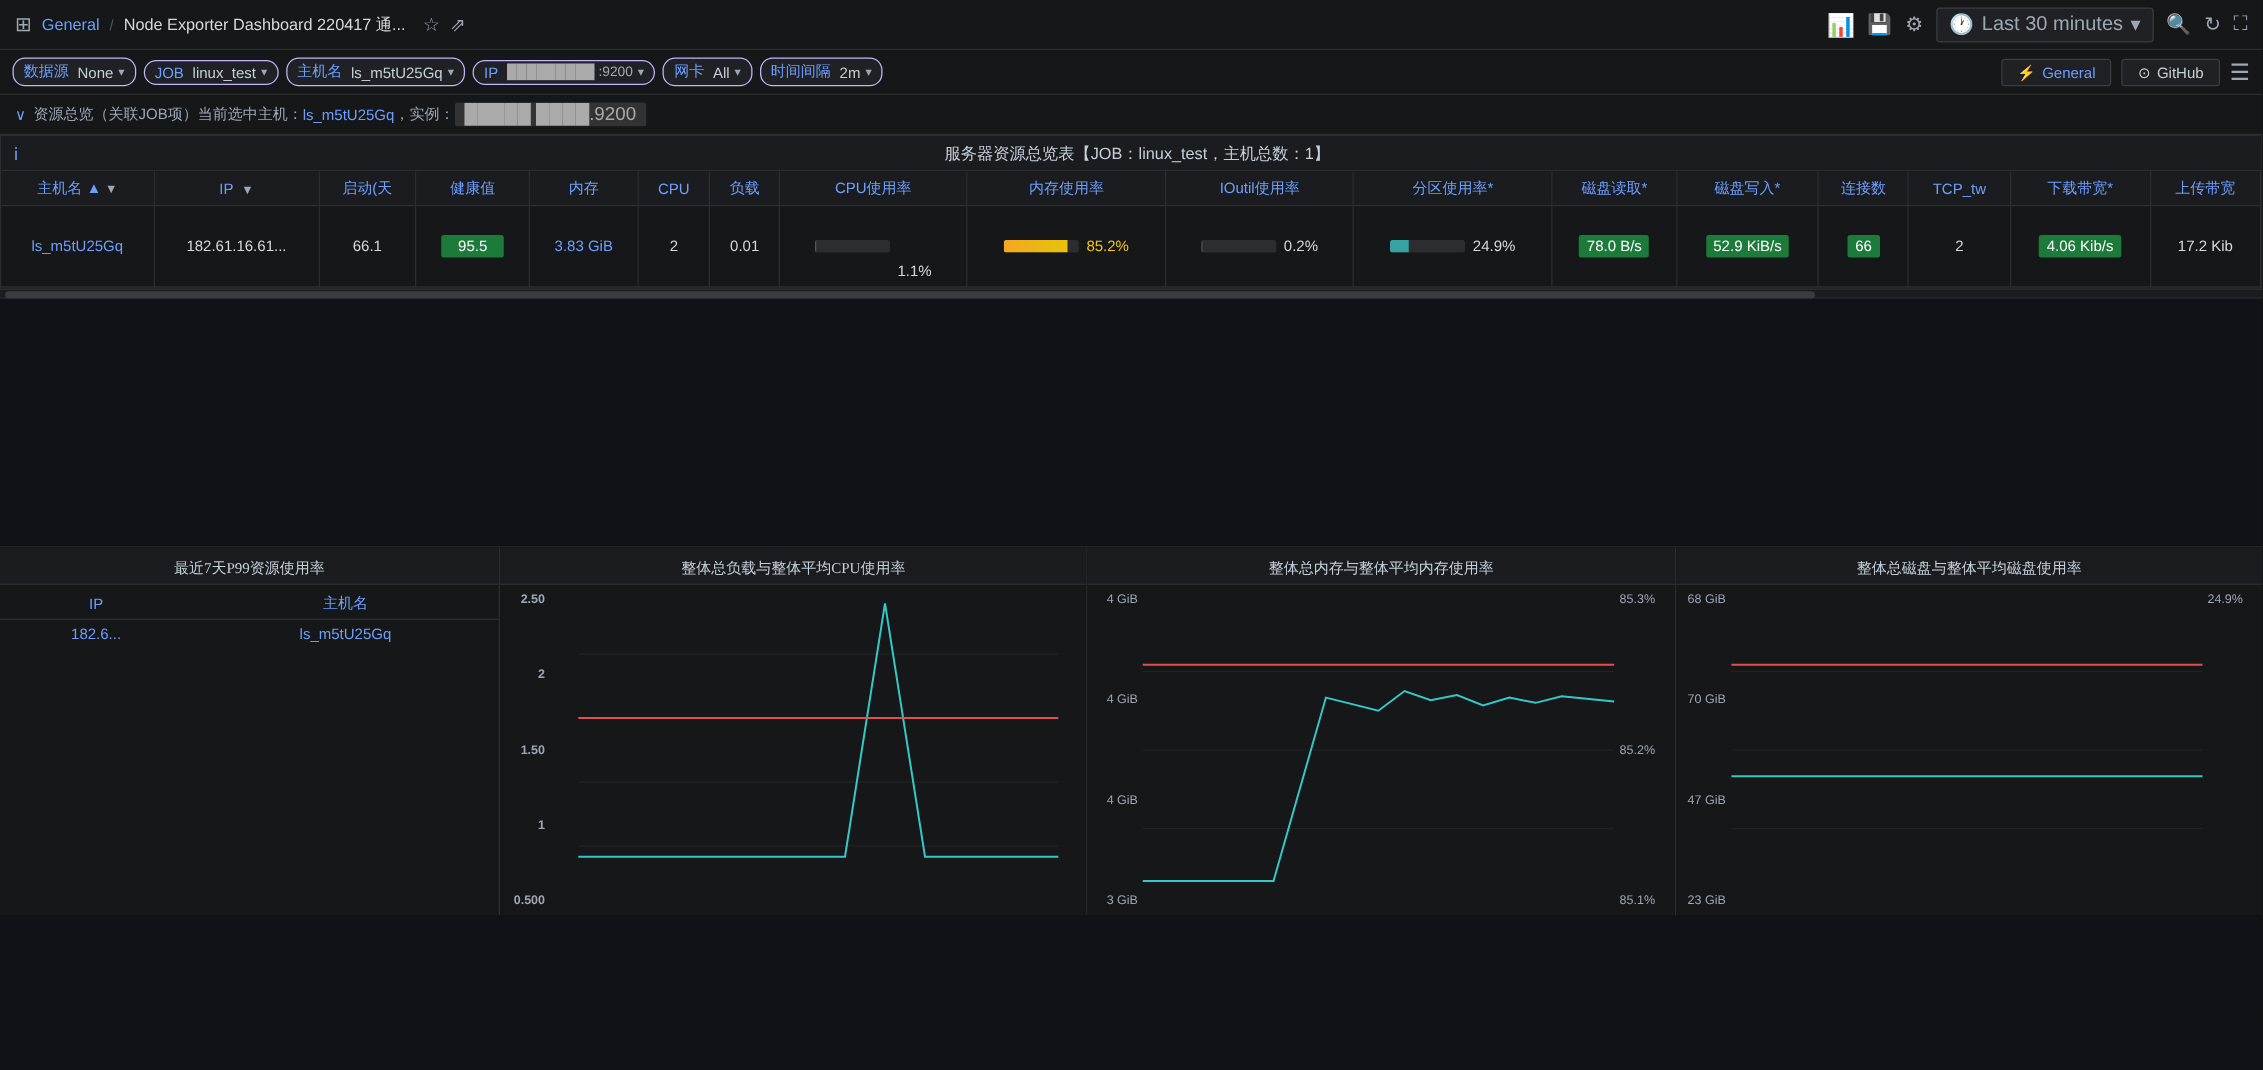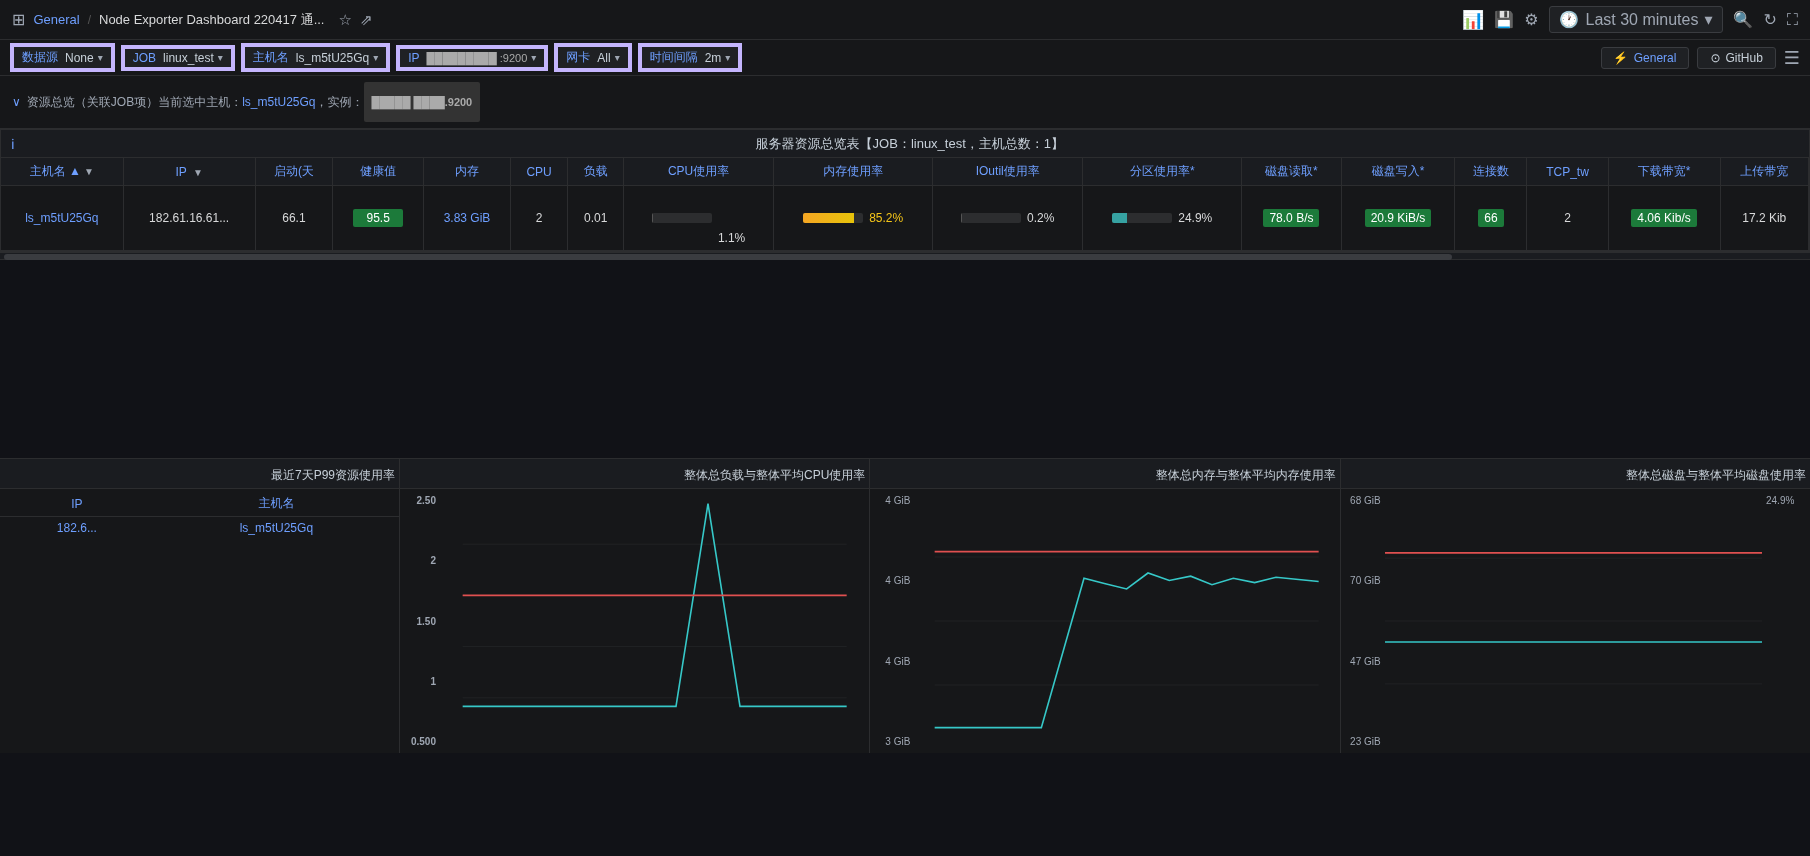--- a/index.html
+++ b/index.html
@@ -17,21 +17,21 @@
       display: flex; align-items: center; gap: 6px; background: #1f2124; cursor: pointer; font-size: 12px;
     }
 
     
     .filter-bar {
       display: flex; align-items: center; background: #161719; border-bottom: 1px solid #2c2d2f;
       height: 36px; padding: 0 10px; gap: 6px;
     }
     .filter-chip {
       display: flex; align-items: center; gap: 4px;
-      border: 4px solid #c4b5fd; border-radius: 0; padding: 2px 8px;
+      border: 1px solid #c4b5fd; border-radius: 10px; padding: 2px 8px;
       background: #1f2124; cursor: pointer; color: #c7d0d9; font-size: 12px;
     }
     .filter-chip .chip-label { color: #6e9fff; margin-right: 3px; }
     .filter-chip .chip-arrow { color: #9fa7b3; font-size: 10px; }
     .filter-right { margin-left: auto; display: flex; align-items: center; gap: 8px; }
     .update-btn {
       border: 1px solid #3a3c40; border-radius: 3px; padding: 3px 12px;
       background: #1f2124; cursor: pointer; color: #6e9fff; font-size: 12px;
       display: flex; align-items: center; gap: 5px;
     }
@@ -88,22 +88,22 @@
       display: flex; height: 295px; border-top: 1px solid #2c2d2f;
     }
 
     .bottom-panel {
       flex: 1; border-right: 1px solid #2c2d2f; background: #161719;
       display: flex; flex-direction: column; overflow: hidden;
     }
     .bottom-panel:last-child { border-right: none; }
 
     .bottom-panel-title {
-      text-align: right; padding: 8px 4px 4px; color: #c7d0d9; font-size: 12px;
-      border-bottom: 1px solid #2c2d2f; background: #1a1c20;
+      text-align: center; padding: 8px 4px 4px; color: #c7d0d9; font-size: 12px;
+      border-bottom: 1px solid #2c2d2f; background: #1a1c20; font-family: Liberation Serif, serif;
     }
 
     .p99-table { width: 100%; border-collapse: collapse; margin-top: 2px; }
     .p99-table th { color: #6e9fff; padding: 4px 8px; text-align: center; font-weight: normal; font-size: 12px; border-bottom: 1px solid #2c2d2f; }
     .p99-table td { padding: 4px 8px; text-align: center; font-size: 12px; color: #d8d9da; }
     .p99-table td:first-child { color: #6e9fff; }
     .p99-table td:last-child { color: #6e9fff; }
 
   </style>
 </head>
@@ -175,21 +175,21 @@
     </div>
     <span class="menu-btn">☰</span>
   </div>
 </div>
 
 <div class="section-header">
   <span class="arrow">∨</span>
   <span>资源总览（关联JOB项）当前选中主机：</span>
   <span class="host-name">ls_m5tU25Gq</span>
   <span>，实例：</span>
-  <span class="host-ip" style="background:#333; padding: 14px 8px; border-radius:2px; color:#aaa; font-size:11px;font-weight:bold;">█████  ████.9200</span>
+  <span class="host-ip" style="background:#333; padding: 1px 8px; border-radius:2px; color:#aaa; font-size:15px;">█████  ████.9200</span>
 </div>
 
 <div class="table-panel">
   <div class="panel-info-bar">
     <span class="info-icon">ℹ</span>
     <span class="panel-title">服务器资源总览表【JOB：linux_test，主机总数：1】</span>
   </div>
   <table class="data-table">
     <thead>
       <tr>
@@ -247,21 +247,21 @@
         </td>
         <td>
           <div class="progress-bar-wrap">
             <div class="progress-bar">
                 <div class="progress-fill-teal" style="width:24.9%"></div>
               </div>
             <span style="color:#d8d9da;">24.9%</span>
           </div>
         </td>
         <td><span style="background:#1c7a3a; color:#fff; padding:2px 6px; border-radius:2px;">78.0 B/s</span></td>
-        <td><span style="background:#1c7a3a; color:#fff; padding:2px 6px; border-radius:2px;">20.9 KiB/s</span></td>
+        <td><span style="background:#1c7a3a; color:#fff; padding:2px 6px; border-radius:2px;">52.9 KiB/s</span></td>
         <td><span style="background:#1c7a3a; color:#fff; padding:2px 6px; border-radius:2px;">66</span></td>
         <td style="color:#d8d9da;">2</td>
         <td><span style="background:#1c7a3a; color:#fff; padding:2px 6px; border-radius:2px;">4.06 Kib/s</span></td>
         <td style="color:#d8d9da;">17.2 Kib</td>
       </tr>
     </tbody>
   </table>
 </div>
 
 <div style="height:8px; background:#1a1c20; border-top:1px solid #2c2d2f; border-bottom:1px solid #2c2d2f;">
@@ -329,20 +329,25 @@
         <svg viewBox="0 0 360 240" width="100%" height="100%">
           <line x1="0" y1="60" x2="360" y2="60" stroke="#2c2d2f" stroke-width="0.5"></line>
           <line x1="0" y1="120" x2="360" y2="120" stroke="#2c2d2f" stroke-width="0.5"></line>
           <line x1="0" y1="180" x2="360" y2="180" stroke="#2c2d2f" stroke-width="0.5"></line>
 
           <polyline points="0,220 100,220 140,80 160,85 180,90 200,75 220,82 240,78 260,86 280,80 300,84 320,79 360,83" fill="none" stroke="#36c8c8" stroke-width="1.5"></polyline>
 
           <polyline points="0,55 360,55" fill="none" stroke="#e05050" stroke-width="1.5"></polyline>
         </svg>
       </div>
+      <div style="display:flex; flex-direction:column; justify-content:space-between; padding:2px 4px; font-size:10px; color:#9fa7b3; width:48px;">
+        <span>85.3%</span>
+        <span>85.2%</span>
+        <span>85.1%</span>
+      </div>
     </div>
   </div>
 
   <div class="bottom-panel">
     <div class="bottom-panel-title">整体总磁盘与整体平均磁盘使用率</div>
     <div style="display:flex; flex:1; height:250px; position:relative; padding:4px 0;">
       <div style="display:flex; flex-direction:column; justify-content:space-between; padding:2px 4px; font-size:10px; color:#9fa7b3; text-align:right; width:44px;">
         <span>68 GiB</span>
         <span>70 GiB</span>
         <span>47 GiB</span>

